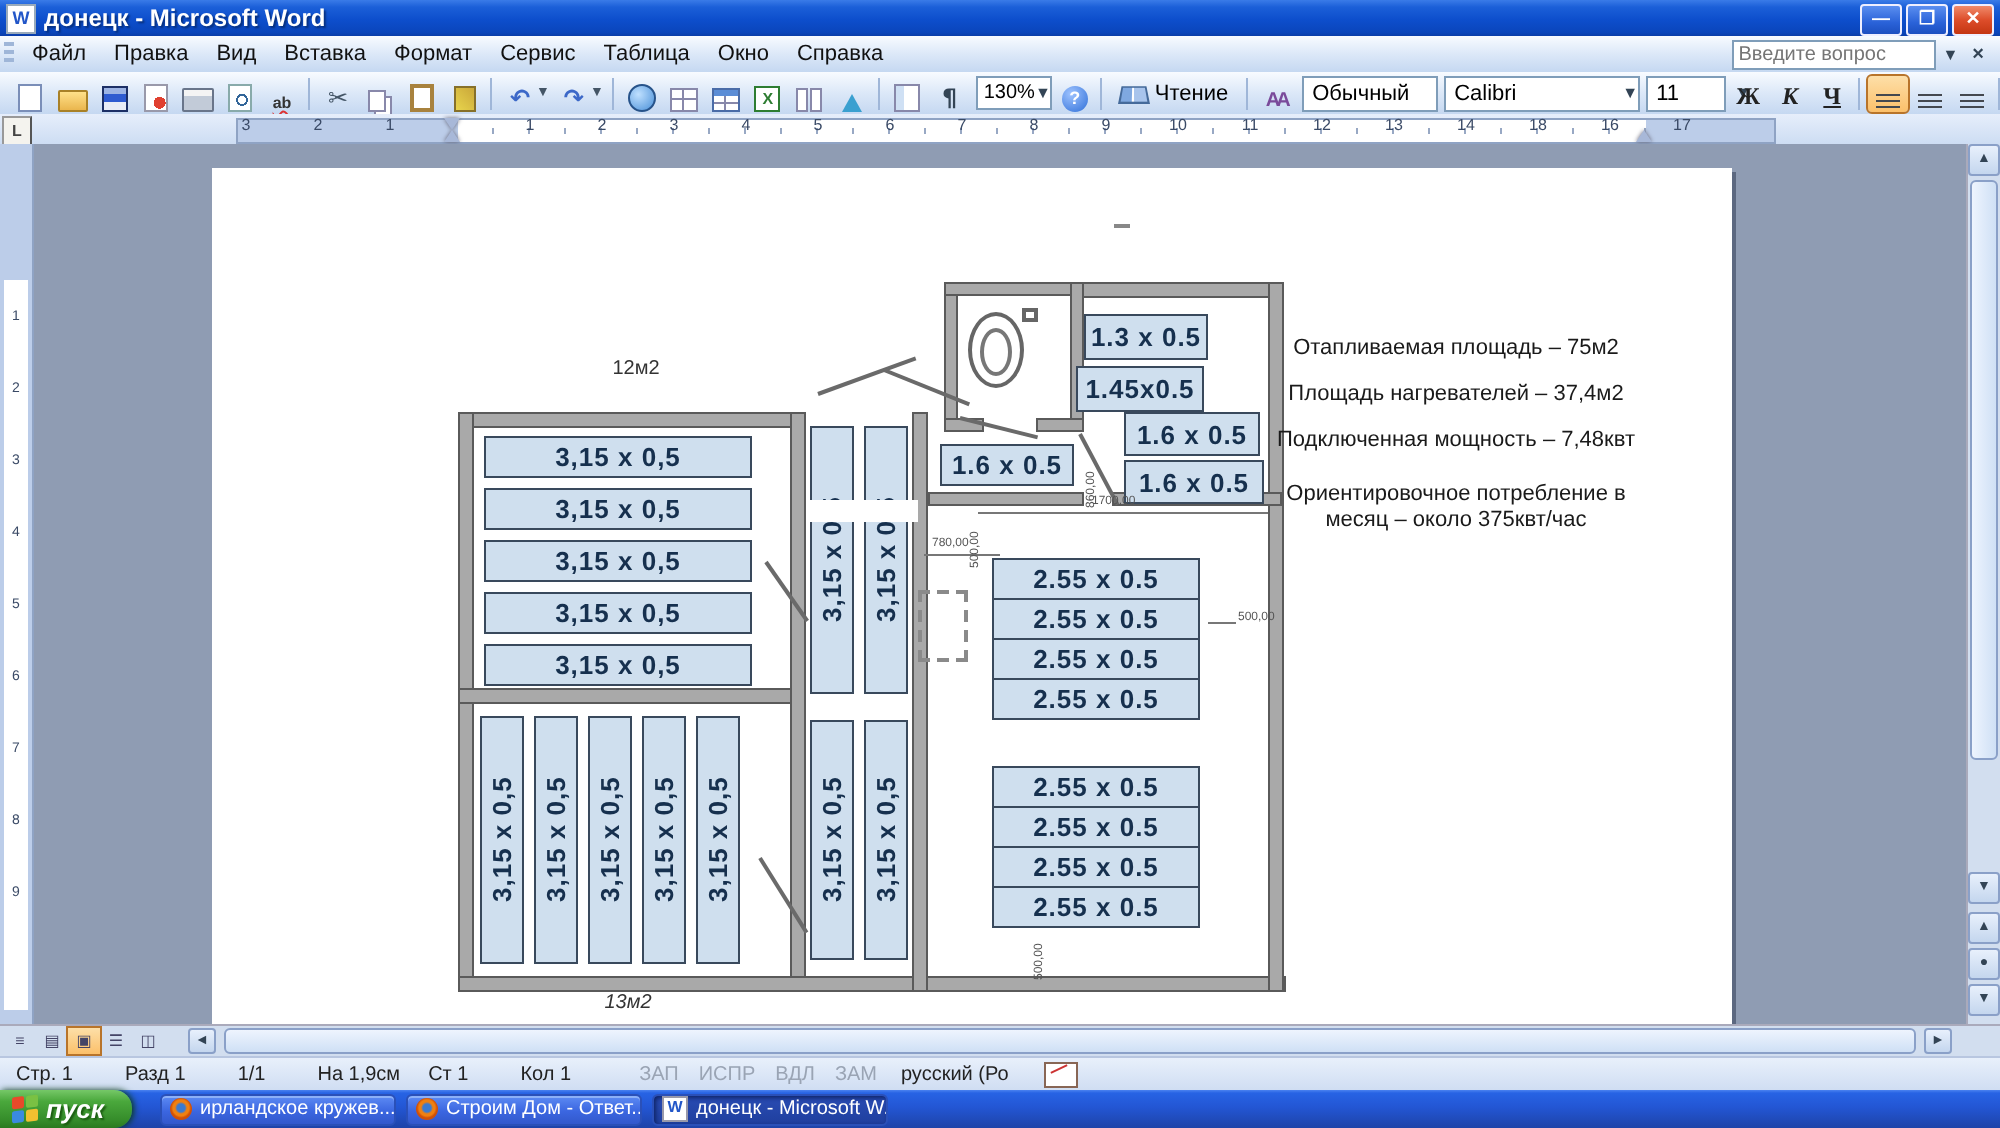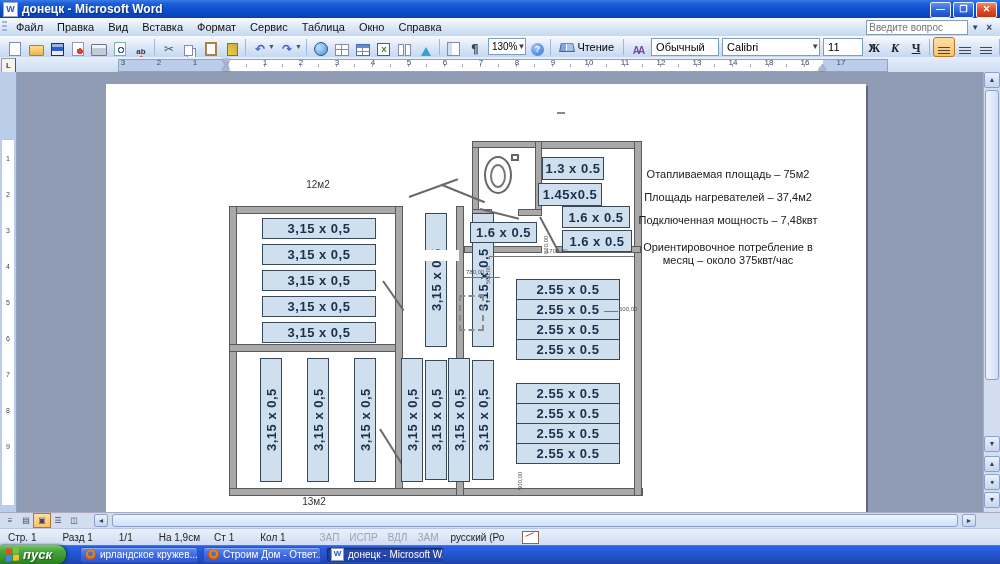--- a/index.html
+++ b/index.html
@@ -102,21 +102,21 @@
   .vrwhite{position:absolute;left:2px;top:68px;width:12px;height:365px;background:#fff;}
   .vnum{position:absolute;left:0;width:16px;text-align:center;font:7px "Liberation Sans",sans-serif;color:#3a4a66;}
   .page{position:absolute;left:106px;top:12px;width:760px;height:428px;background:#fff;
     box-shadow:2px 2px 0 #5c6880;}
   
   .w{position:absolute;background:#a9a9a9;border:1px solid #5a5a5a;box-sizing:border-box;}
   .hp{position:absolute;background:#cfdfee;border:1px solid #39495c;color:#16304e;
       display:flex;align-items:center;justify-content:center;
       font:bold 13px "Liberation Sans",sans-serif;box-sizing:border-box;letter-spacing:0.5px;}
   .grp{position:absolute;display:flex;}
-  .grp .hp{position:static;flex:none;margin-left:20px;}
+  .grp .hp{position:static;flex:none;}
   .col{flex-direction:column;gap:5px;}
   .row{flex-direction:row;gap:5px;}
   .stack{flex-direction:column;}
   .stack .hp{height:21px;width:100%;}
   .stack .hp + .hp{margin-top:-1px;}
   .vtext{writing-mode:vertical-rl;transform:rotate(180deg);}
   .dim{position:absolute;font:6px "Liberation Sans",sans-serif;color:#555;white-space:nowrap;}
   .dim.v{writing-mode:vertical-rl;transform:rotate(180deg);}
   .dline{position:absolute;background:#777;}
   .doorline{position:absolute;height:2px;background:#6a6a6a;transform-origin:left center;}
@@ -390,21 +390,21 @@
           <span class="vnum" style="top: 299px;">7</span>
           <span class="vnum" style="top: 335px;">8</span>
           <span class="vnum" style="top: 371px;">9</span>
         </div>
     </div>
 
     <div class="page">
       <div class="cursor-mark" style="left:451px;top:28px;"></div>
 
       <div class="roomlabel" style="left:182px;top:95px;width:60px;">12м2</div>
-      <div class="roomlabel" style="left:178px;top:412px;width:60px;">13м2</div>
+      <div class="roomlabel" style="left:178px;top:412px;width:60px;font-style:italic;">13м2</div>
 
       <div class="w" style="left:123px;top:122px;width:174px;height:8px;"></div>
       <div class="w" style="left:123px;top:122px;width:8px;height:290px;"></div>
       <div class="w" style="left:123px;top:260px;width:174px;height:8px;"></div>
       <div class="w" style="left:289px;top:122px;width:8px;height:290px;"></div>
       <div class="w" style="left:123px;top:404px;width:414px;height:8px;"></div>
       <div class="w" style="left:350px;top:122px;width:8px;height:290px;"></div>
       <div class="w" style="left:430px;top:57px;width:106px;height:8px;"></div>
       <div class="w" style="left:528px;top:57px;width:8px;height:355px;"></div>
       <div class="w" style="left:358px;top:162px;width:78px;height:7px;"></div>

